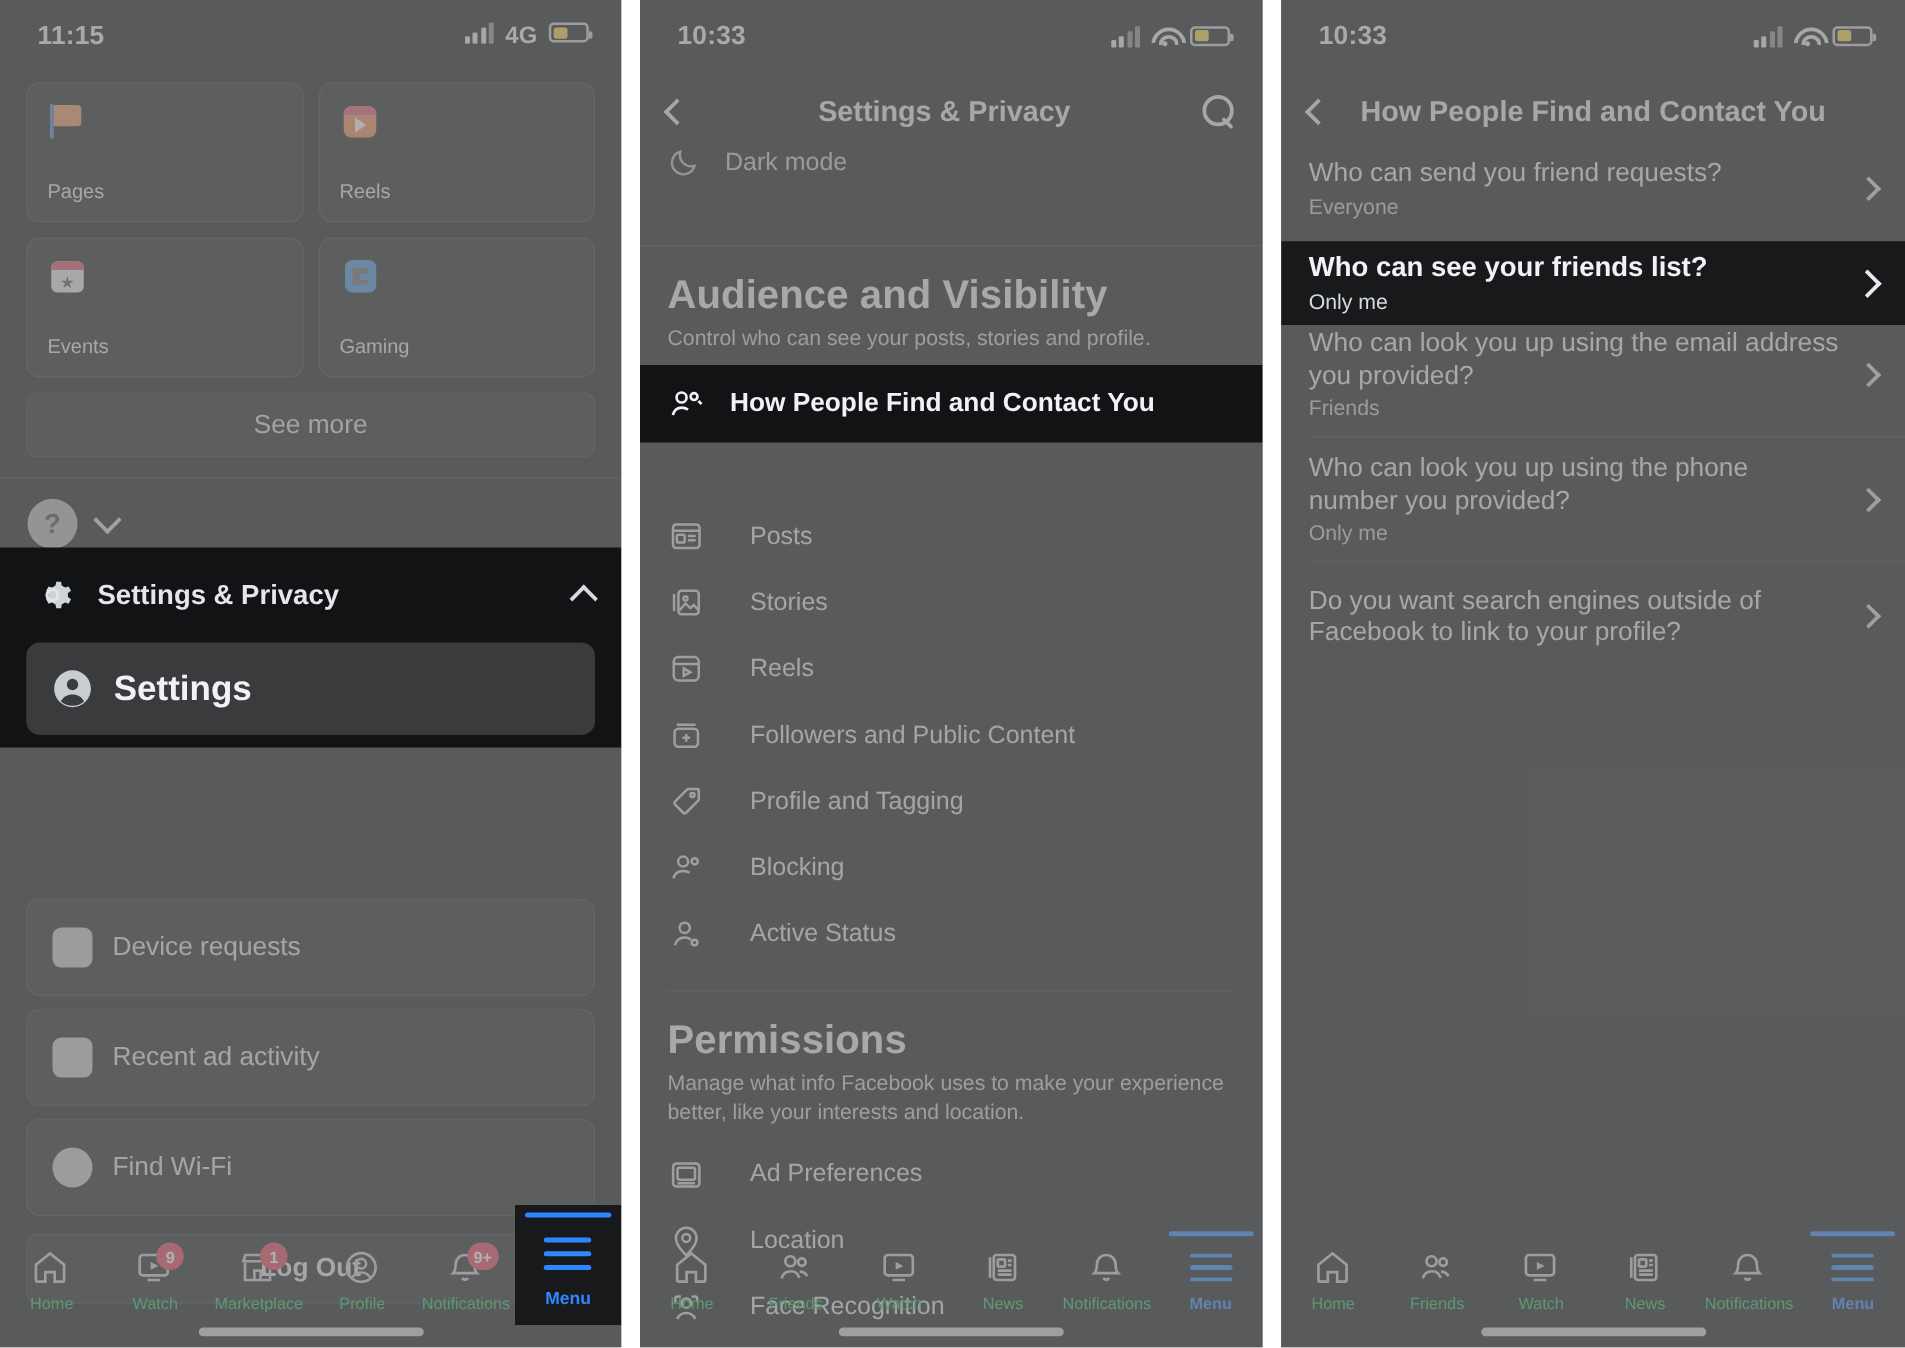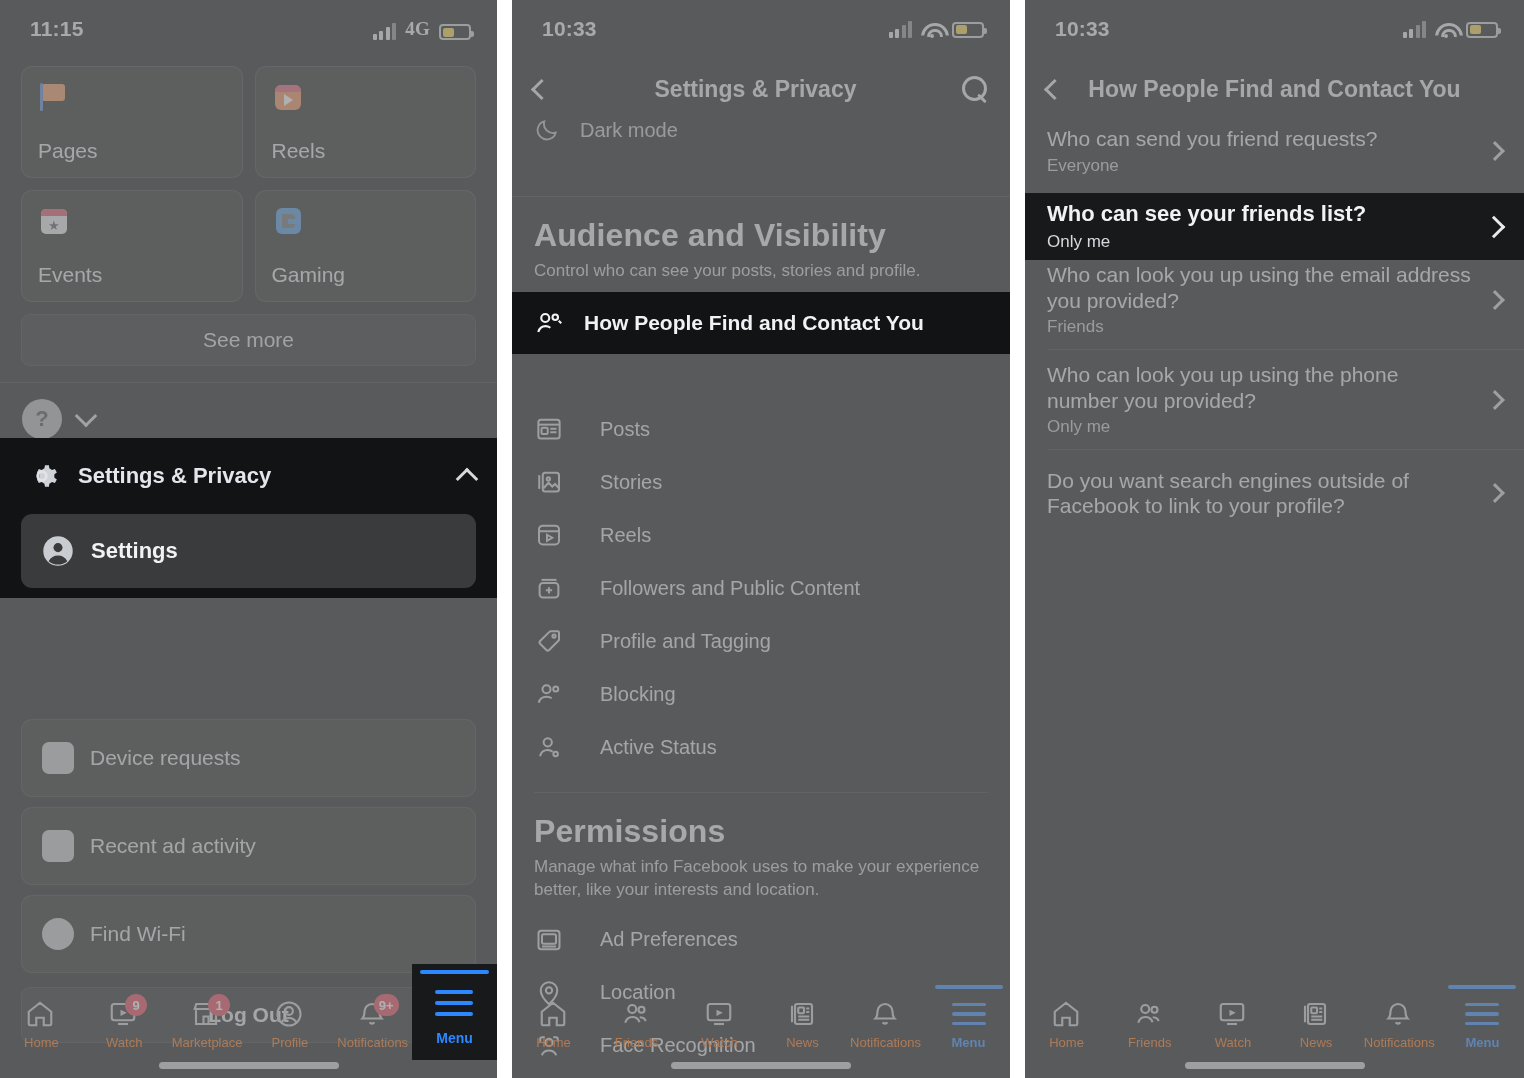--- a/index.html
+++ b/index.html
@@ -28,21 +28,21 @@
   
   .spot{ position:absolute; z-index:60; }
 
   
   .statusbar{
     height:58px; display:flex; align-items:center; justify-content:space-between;
     padding:0 26px 0 30px; font-size:21px; font-weight:700; letter-spacing:.2px;
     color:#eaecef;
     gap:12px;
   }
-  .sb-right{ display:flex; align-items:flex-end; gap:9px;font-family:Liberation Serif, serif; }
+  .sb-right{ display:flex; align-items:flex-start; gap:9px; }
   .sig{ display:flex; align-items:flex-end; gap:2.5px; height:17px; }
   .sig i{ width:4px; background:#e4e6eb; border-radius:1px; display:block; }
   .sig i:nth-child(1){ height:6px; }
   .sig i:nth-child(2){ height:9px; }
   .sig i:nth-child(3){ height:13px; }
   .sig i:nth-child(4){ height:17px; background:#8d9094; }
   .net{ font-size:19px; font-weight:700; }
   .wifi{ width:22px; height:16px; position:relative; }
   .wifi::before{
     content:""; position:absolute; left:0; top:1px; width:22px; height:22px;
@@ -61,21 +61,21 @@
   .batt{ width:32px; height:16px; border:2px solid #c9ccd1; border-radius:4px; position:relative; }
   .batt::after{ content:""; position:absolute; right:-5px; top:4.5px; width:3px; height:6px; background:#c9ccd1; border-radius:0 2px 2px 0; }
   .batt i{ position:absolute; left:1.5px; top:1.5px; bottom:1.5px; width:11px; background:#f2d24b; border-radius:2px; display:block; }
 
   
   .tiles{ display:grid; grid-template-columns:1fr 1fr; gap:12px; padding:8px 21px 0 21px; }
   .tile{
     background:#3a3b3c66; border:1px solid #ffffff18; border-radius:11px;
     height:112px; padding:14px 16px; display:flex; flex-direction:column; justify-content:space-between;
   }
-  .tile .lbl{ font-size:21px; color:#e4e6eb; }
+  .tile .lbl{ font-size:16px; color:#e4e6eb; }
   .ic{ width:32px; height:32px; position:relative; }
 
   
   .ic-flag .pole{ position:absolute; left:2px; top:2px; width:3px; height:28px; background:#5b87d6; border-radius:2px; }
   .ic-flag .cloth{ position:absolute; left:5px; top:3px; width:22px; height:17px; background:#ec9a62; border-radius:1px 3px 3px 1px; }
   
   .ic-reels .bx{ position:absolute; left:3px; top:4px; width:26px; height:25px; background:#ef8e5e; border-radius:6px; }
   .ic-reels .top{ position:absolute; left:3px; top:4px; width:26px; height:7px; background:#e2607a; border-radius:6px 6px 0 0; }
   .ic-reels .tri{ position:absolute; left:12px; top:13px; width:0;height:0; border-left:9px solid #fff; border-top:6px solid transparent; border-bottom:6px solid transparent;}
   
@@ -115,21 +115,21 @@
   .logout{
     margin:14px 21px 0 21px; height:56px; border-radius:9px;
     background:#3a3b3c55; border:1px solid #ffffff14;
     display:flex;align-items:center;justify-content:center; font-size:21px; font-weight:700; color:#e2e4e7;
   }
 
   
   .tabbar{ position:absolute; left:0; right:0; bottom:0; height:102px; }
   .tabs{ display:flex; height:78px; align-items:flex-end; padding-bottom:4px; }
   .tab{ flex:1; display:flex; flex-direction:column; align-items:center; gap:6px; position:relative; }
-  .tab .tl{ font-size:13px; color:#f97316; }
+  .tab .tl{ font-size:13px; color:#22c55e; }
   .tgl{ width:34px; height:30px; position:relative; }
   .svgi{ width:32px; height:30px; display:block; }
   .badge{
     position:absolute; top:-5px; left:18px; min-width:22px; height:22px; padding:0 5px;
     background:#e8495f; color:#fff; border-radius:11px; font-size:13px; font-weight:700;
     display:flex;align-items:center;justify-content:center;
   }
   .homebar{ position:absolute; left:50%; transform:translateX(-50%); bottom:9px; width:180px; height:7px; border-radius:4px; background:#cfd2d5; }
 
   
@@ -312,21 +312,21 @@
         </div>
         <div class="txt" style="font-weight:700">Settings &amp; Privacy</div>
         <div class="chev up"></div>
       </div>
       <div style="margin:0 21px; height:74px; border-radius:11px; background:#3a3b3c; display:flex; align-items:center; gap:16px; padding:0 20px;">
         <svg width="34" height="34" viewBox="0 0 24 24">
           <circle cx="12" cy="12" r="10.4" fill="#c9ccd1"></circle>
             <circle cx="12" cy="9.6" r="3.2" fill="#3a3b3c"></circle>
           <path d="M5.4 19.2c1.3-2.7 3.8-4 6.6-4s5.3 1.3 6.6 4a10.4 10.4 0 0 1-13.2 0z" fill="#3a3b3c"></path>
         </svg>
-        <span style="font-size:22px;font-weight:700;color:#f0f2f5">Settings</span>
+        <span style="font-size:28px;font-weight:700;color:#f0f2f5">Settings</span>
       </div>
     </div>
 
     <div class="spot sp-row" style="left:412px; top:964px; width:85px; height:96px;">
       <div style="position:absolute; left:8px; top:6px; width:69px; height:4px; background:#2d88ff; border-radius:2px;"></div>
       <div style="position:absolute; left:23px; top:26px; display:flex; flex-direction:column; gap:7px;">
         <span style="display:block;width:38px;height:4px;background:#2d88ff;border-radius:2px"></span>
         <span style="display:block;width:38px;height:4px;background:#2d88ff;border-radius:2px"></span>
         <span style="display:block;width:38px;height:4px;background:#2d88ff;border-radius:2px"></span>
       </div>

